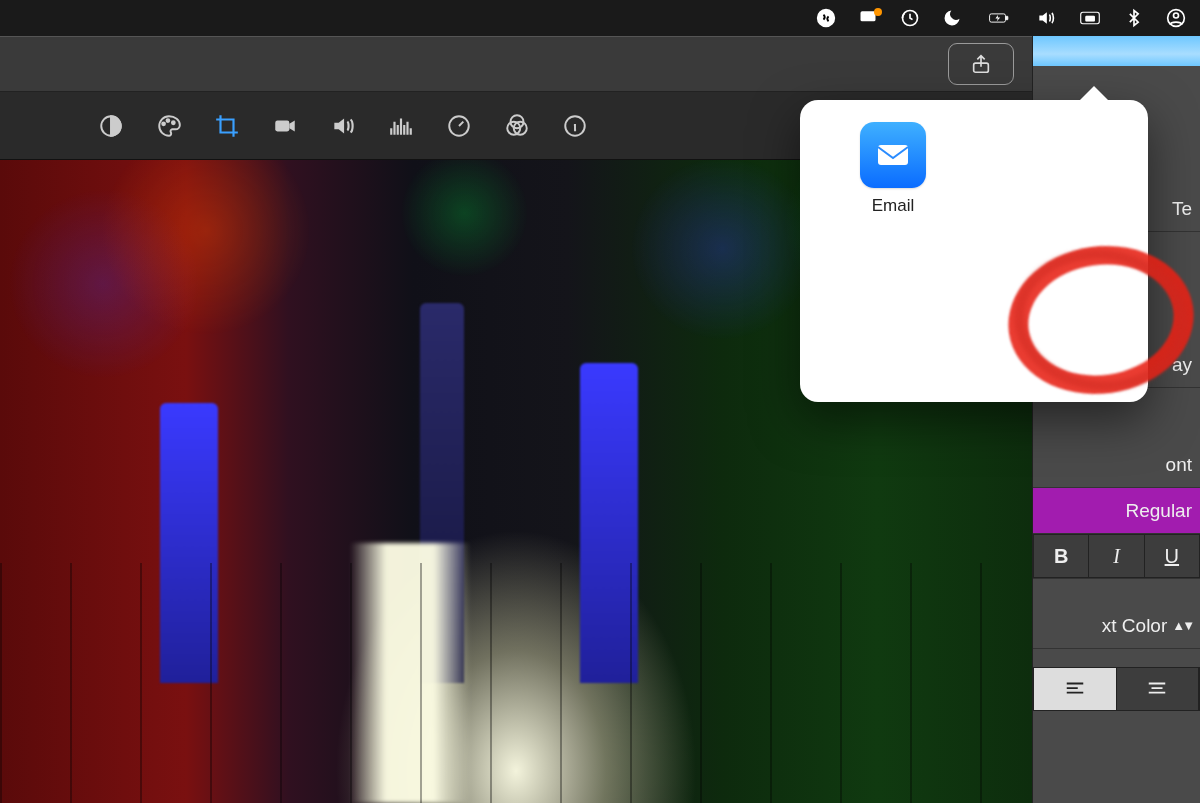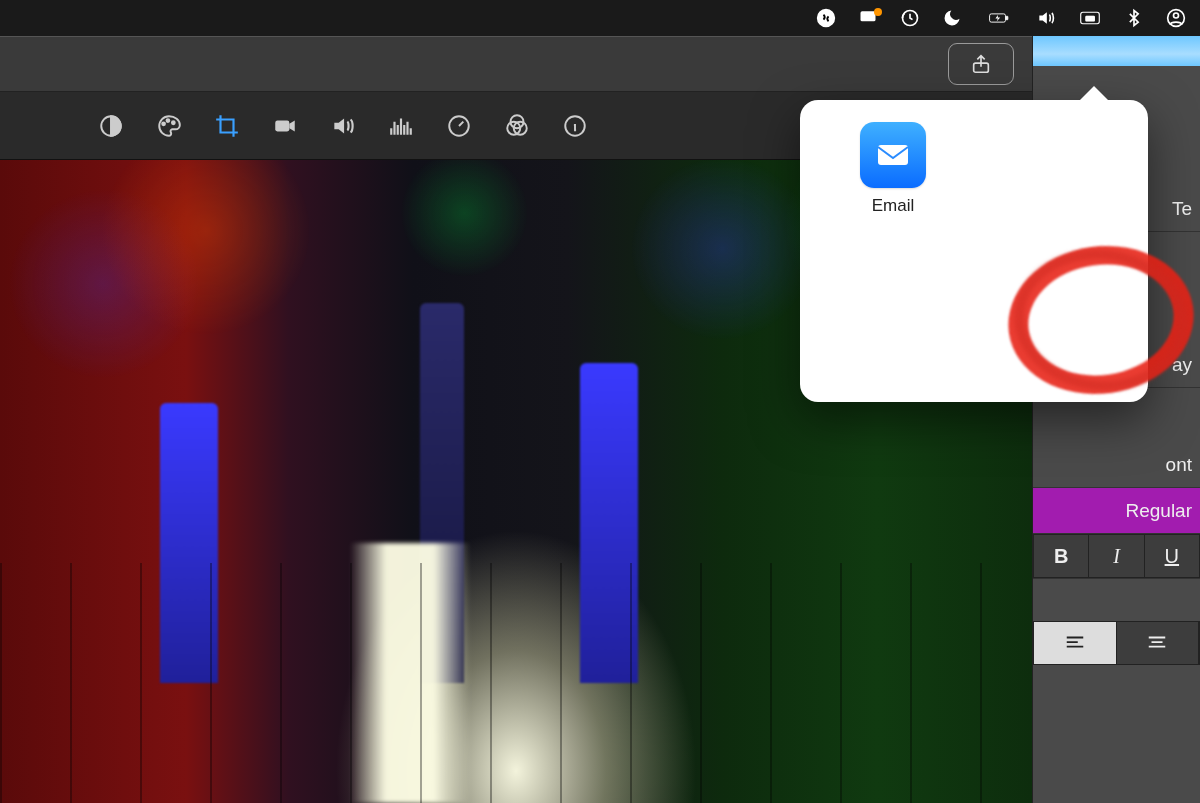--- a/index.html
+++ b/index.html
@@ -234,20 +234,21 @@
       <span class="lbl">Regular</span>
     </div>
   <div class="sec" style="padding:0">
     <div class="biu">
       <span style="font-weight:700">B</span>
       <span style="font-style:italic;font-family:serif">I</span>
       <span style="text-decoration:underline">U</span>
     </div>
   </div>
   <div style="height:24px"></div>
+  <div class="sec row"><span class="lbl">xt Color</span>&nbsp;<span class="sortarrows">▲▼</span></div>
   <div style="height:18px"></div>
   <div class="align">
     <div class="ab active">
         <svg viewBox="0 0 24 18" stroke="#222" stroke-width="2">
           <path d="M3 3h18M3 8h12M3 13h18"></path>
         </svg>
       </div>
     <div class="ab">
         <svg viewBox="0 0 24 18" stroke="#eee" stroke-width="2">
           <path d="M3 3h18M6 8h12M3 13h18"></path>

